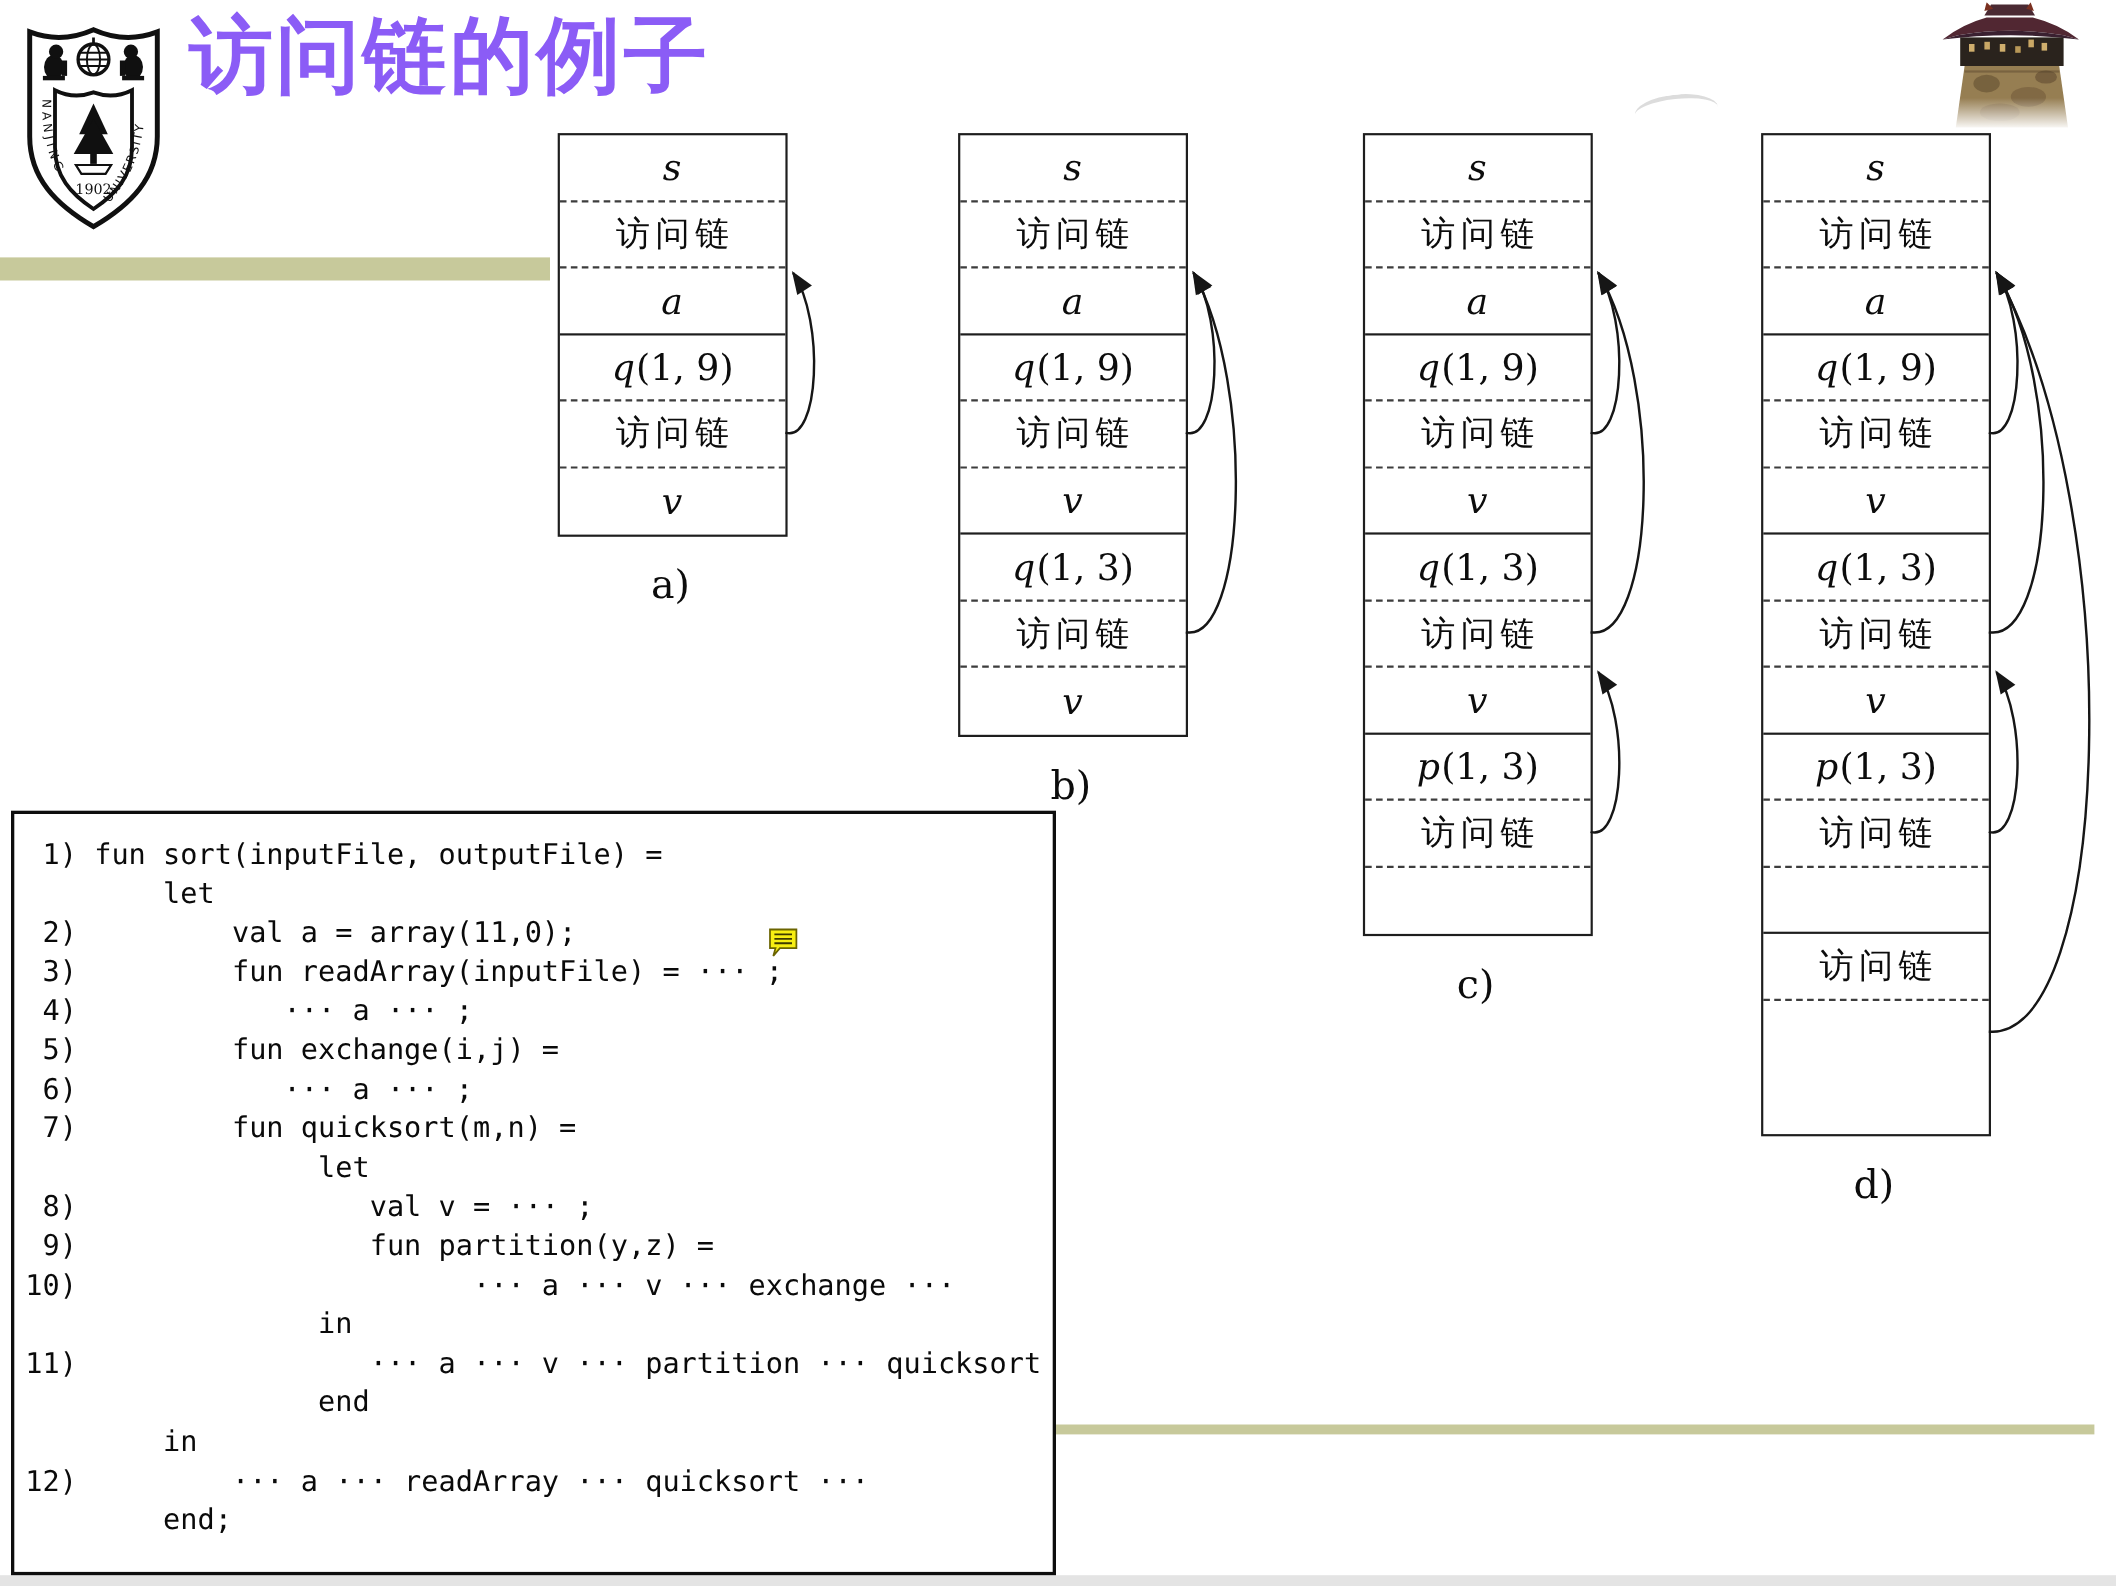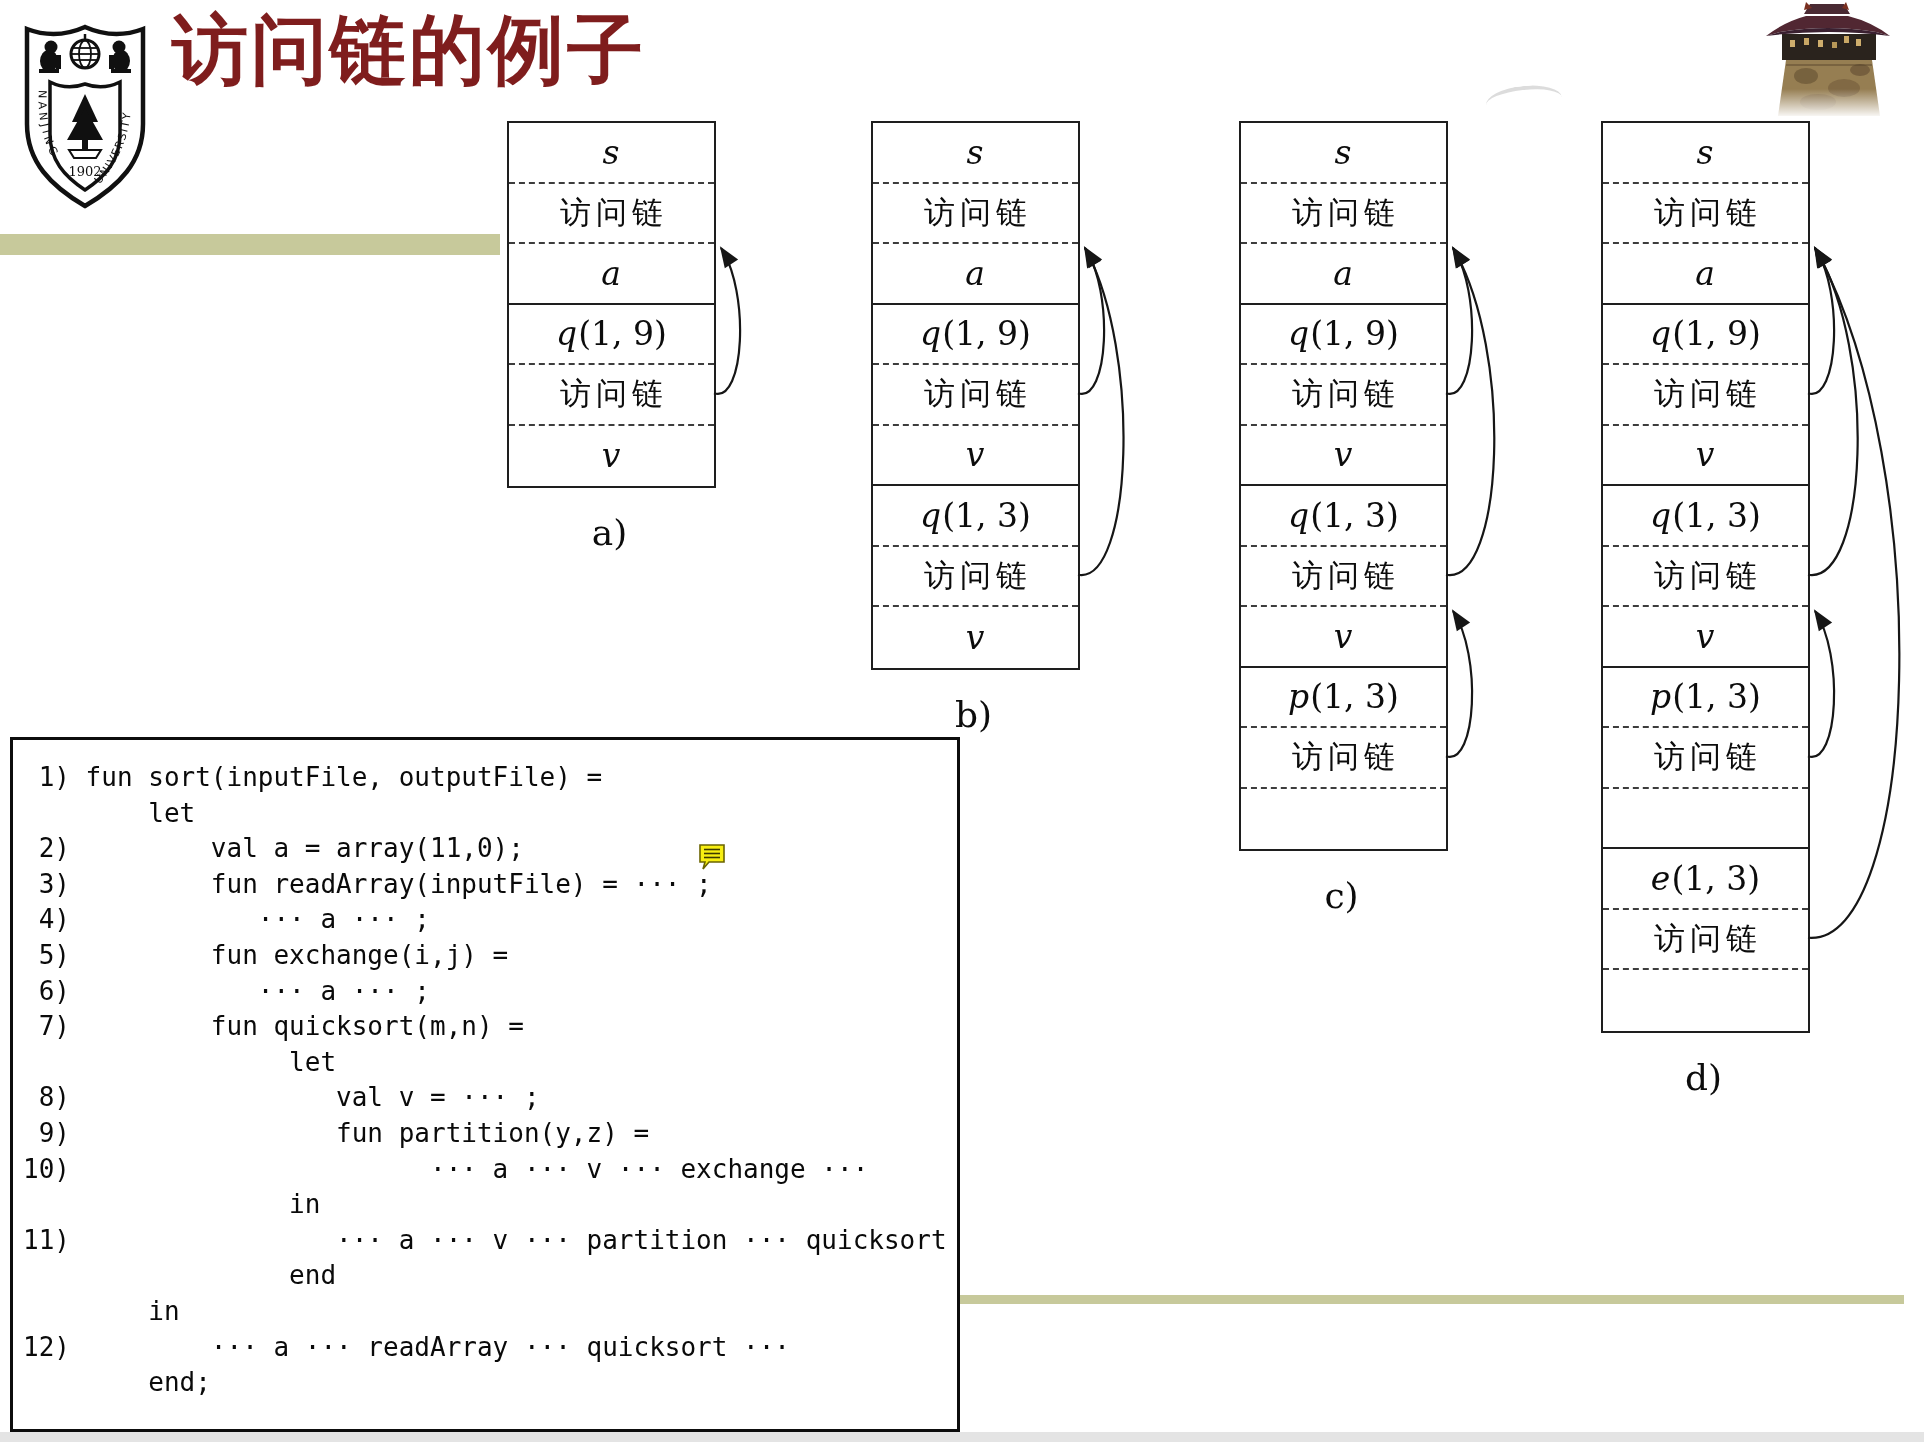--- a/index.html
+++ b/index.html
@@ -1,21 +1,21 @@
 <!DOCTYPE html>
 <html><head>
 <meta charset="utf-8">
 <style>
   html,body{margin:0;padding:0;background:#fff;}
   body{position:relative;width:1924px;height:1442px;overflow:hidden;
        font-family:"DejaVu Serif",serif;color:#111;}
 
   
   #page-title{position:absolute;left:172px;top:0px;font-size:76px;font-weight:bold;
-    letter-spacing:3px;color:#7f1d1d;font-family:"DejaVu Serif",serif;}
+    letter-spacing:3px;color:#8b5cf6;font-family:"DejaVu Serif",serif;}
   #nju-logo{position:absolute;left:22px;top:20px;}
   #tower-art{position:absolute;left:1748px;top:2px;}
   #swoosh{position:absolute;left:1486px;top:86px;width:76px;height:26px;
     border-top:4px solid #d9d9d9;border-radius:50%;transform:rotate(-6deg);opacity:.9;}
 
   
   #left-bar{position:absolute;left:0;top:234px;width:500px;height:21px;}
   #bottom-bar{position:absolute;left:954px;top:1295px;width:950px;height:9px;}
   #bottom-strip{position:absolute;left:0;top:1432px;width:1924px;height:10px;}
 
@@ -251,23 +251,20 @@
       <div class="stack-row sep-solid" style="height: 60.5px;">
         <span class="row-math"><i>v</i></span>
       </div>
       <div class="stack-row sep-dashed" style="height: 60.5px;">
         <span class="row-math"><i>p</i>(1, 3)</span>
       </div>
       <div class="stack-row sep-dashed" style="height: 60.5px;">
         <span class="row-cjk">访问链</span>
       </div>
       <div class="stack-row sep-solid" style="height: 60.5px;"></div>
-      <div class="stack-row sep-dashed" style="height: 60.5px;">
-        <span class="row-math"><i>e</i>(1, 3)</span>
-      </div>
       <div class="stack-row sep-dashed" style="height: 60.5px;">
         <span class="row-cjk">访问链</span>
       </div>
       <div class="stack-row" style="height: 60.5px;"></div>
     </div>
     <div class="stack-caption" style="left: 1601px; width: 205px; top: 1056.5px;">d)</div>
   </div>
 <svg id="arrow-layer">
   <defs>
     <marker id="arrowhead" markerUnits="userSpaceOnUse" markerWidth="24" markerHeight="20" refX="20" refY="9" orient="auto">

